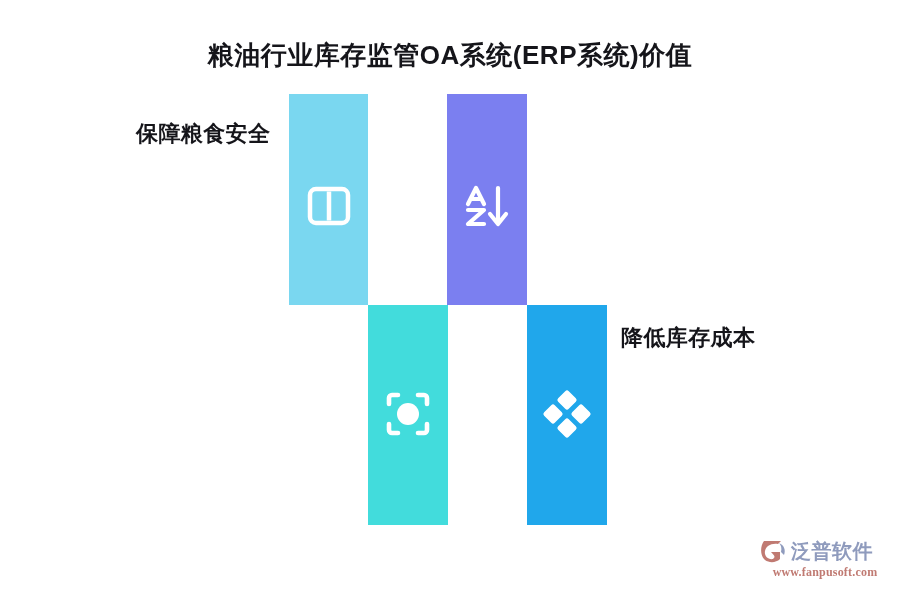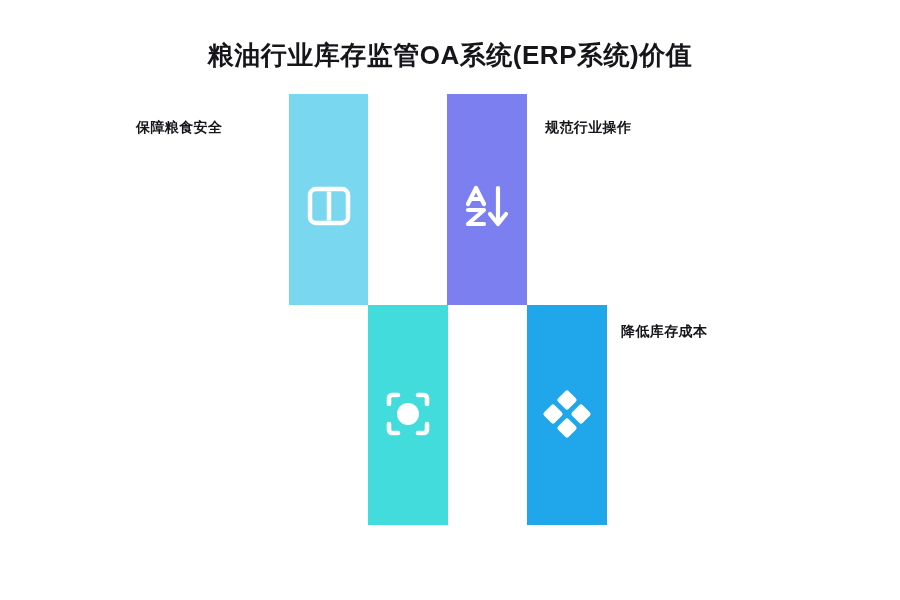--- a/index.html
+++ b/index.html
@@ -55,21 +55,21 @@
   }
   .col-1 .icon-wrap { top: 85px; }
   .col-2 .icon-wrap { top: 85px; }
   .col-3 .icon-wrap { top: 82px; }
   .col-4 .icon-wrap { top: 82px; }
   .icon-wrap svg { display: block; width: 54px; height: 54px; }
 
   
   .label {
     position: absolute;
-    font-size: 14px;
+    font-size: 22px;
     font-weight: bold;
     color: #15151a;
     white-space: nowrap;
     letter-spacing: 0.4px;
   }
   .label-1 { left: 136px; top: 119px; }
   .label-2 { left: 545px; top: 119px; }
   .label-3 { left: 178px; top: 333px; }
   .label-4 { left: 621px; top: 323px; }
 
@@ -154,17 +154,28 @@
       <svg viewBox="0 0 54 54" xmlns="http://www.w3.org/2000/svg" aria-hidden="true">
         <rect x="19.5" y="5.5" width="15" height="15" rx="2.5" ry="2.5" fill="#ffffff" transform="rotate(45 27 13)"></rect>
         <rect x="5.5" y="19.5" width="15" height="15" rx="2.5" ry="2.5" fill="#ffffff" transform="rotate(45 13 27)"></rect>
         <rect x="33.5" y="19.5" width="15" height="15" rx="2.5" ry="2.5" fill="#ffffff" transform="rotate(45 41 27)"></rect>
         <rect x="19.5" y="33.5" width="15" height="15" rx="2.5" ry="2.5" fill="#ffffff" transform="rotate(45 27 41)"></rect>
       </svg>
     </div>
   </div>
 
   <div class="label label-1">保障粮食安全</div>
-  <div class="label label-2">规范行业操作</div>
   <div class="label label-4">降低库存成本</div>
 
+  <div class="watermark">
+    <div class="wm-row">
+      <div class="wm-mark">
+        <svg viewBox="0 0 28 26" xmlns="http://www.w3.org/2000/svg" aria-hidden="true">
+          <path d="M4 3 C0 8 0 18 5 22 C9 25 16 25 20 21 L20 14 L11 14 C14 17 16 19 13 21 C8 22 4 18 5 13 C6 8 11 5 18 6 L21 3 Z" fill="#c07a72"></path>
+          <path d="M19 5 C24 7 26 12 24 17 L21 14 C22 10 21 7 19 5 Z" fill="#8f9bbd"></path>
+        </svg>
+      </div>
+      <div class="wm-name">泛普软件</div>
+    </div>
+    <div class="wm-url">www.fanpusoft.com</div>
+  </div>
 
 </div>
 
 </body></html>

